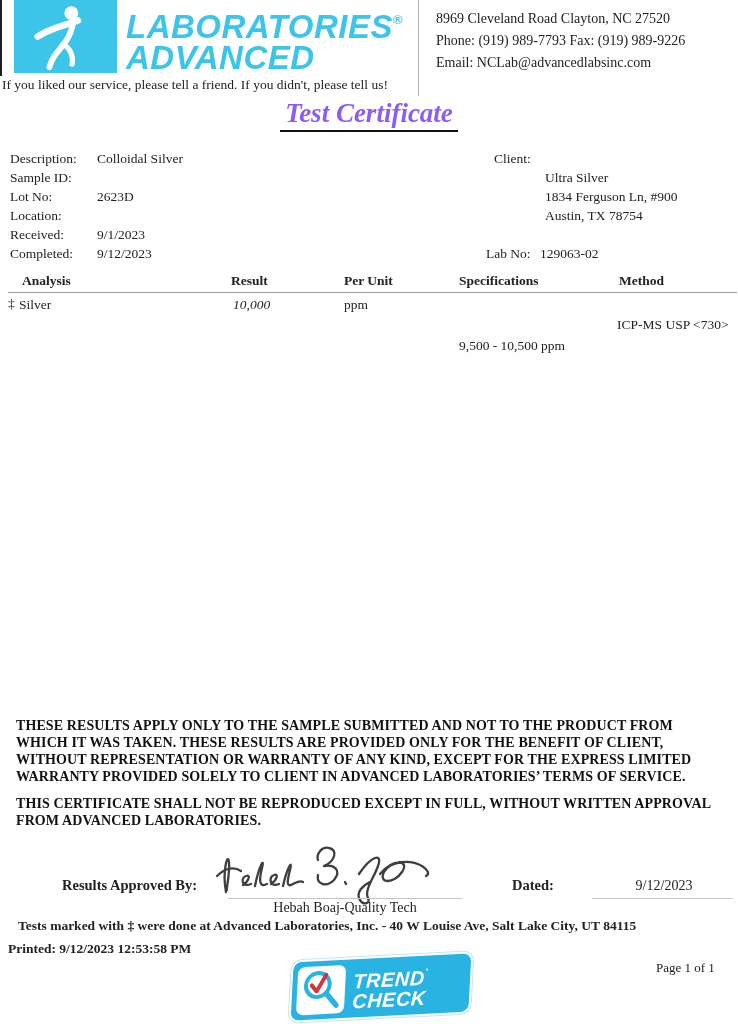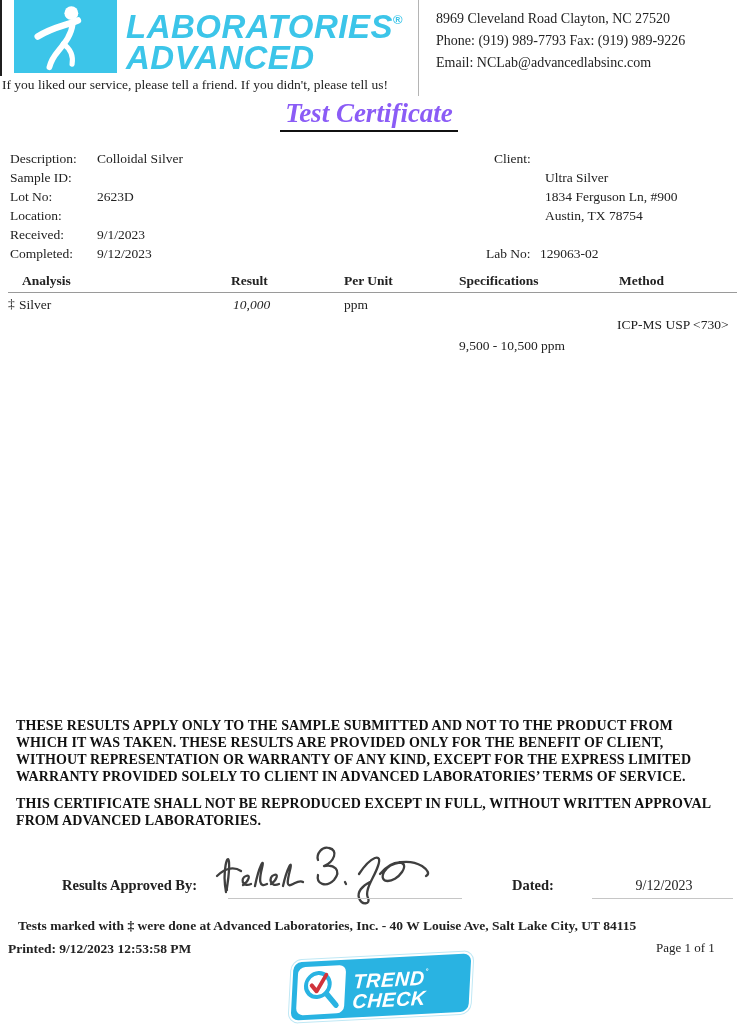--- a/index.html
+++ b/index.html
@@ -192,20 +192,21 @@
       <path d="M59,44 C65,40 67,33 62,35 C56,37 58,48 67,44"></path>
       <path d="M71,46 C75,28 81,18 78,30 C75,42 74,48 81,44 C85,42 88,40 91,42"></path>
       <path d="M106,20 C104,14 110,6 117,8 C127,10 122,22 112,26 C122,24 130,30 122,40 C114,48 104,44 106,35"></path>
       <path d="M133,42 L134,44"></path>
       <path d="M147,34 C159,16 171,12 166,26 C162,38 152,50 156,58 C159,64 150,66 147,58 C145,52 150,46 158,42"></path>
       <path d="M168,34 C182,18 198,20 190,32 C182,44 166,44 172,32 C178,21 198,19 210,26 C216,30 218,34 214,36"></path>
     </g>
   </svg>
 
   <div class="abs sig-line" style="left:228px;top:898px;width:234px;"></div>
+  <div class="abs sig-name" style="left:240px;top:900px;width:210px;">Hebah Boaj-Quality Tech</div>
 
   <div class="abs sig-label" style="left:512px;top:877px;">Dated:</div>
   <div class="abs dated-value" style="left:595px;top:878px;width:138px;">9/12/2023</div>
   <div class="abs sig-line" style="left:592px;top:898px;width:141px;"></div>
 
   <div class="abs foot-bold" style="left:18px;top:918px;">Tests marked with ‡ were done at Advanced Laboratories, Inc. - 40 W Louise Ave, Salt Lake City, UT 84115</div>
   <div class="abs foot-bold" style="left:8px;top:941px;">Printed: 9/12/2023 12:53:58 PM</div>
 
   <div class="abs trend-logo">
     <div class="trend-glass">
@@ -214,15 +215,15 @@
         <path d="M31,29 L43,43" stroke="#29b3e2" stroke-width="6" stroke-linecap="round"></path>
         <path d="M14,19 L20,26 L30,8" stroke="#d0343c" stroke-width="4.5" fill="none" stroke-linecap="round" stroke-linejoin="round"></path>
       </svg>
     </div>
     <div class="trend-text">
       <div><span>TREND</span><span class="trend-tm">˚</span></div>
       <div><span>CHECK</span></div>
     </div>
   </div>
 
-  <div class="abs page-num" style="left:656px;top:940px;">Page 1 of 1</div>
+  <div class="abs page-num" style="left:656px;top:960px;">Page 1 of 1</div>
 
 </div>
 
 </body></html>

